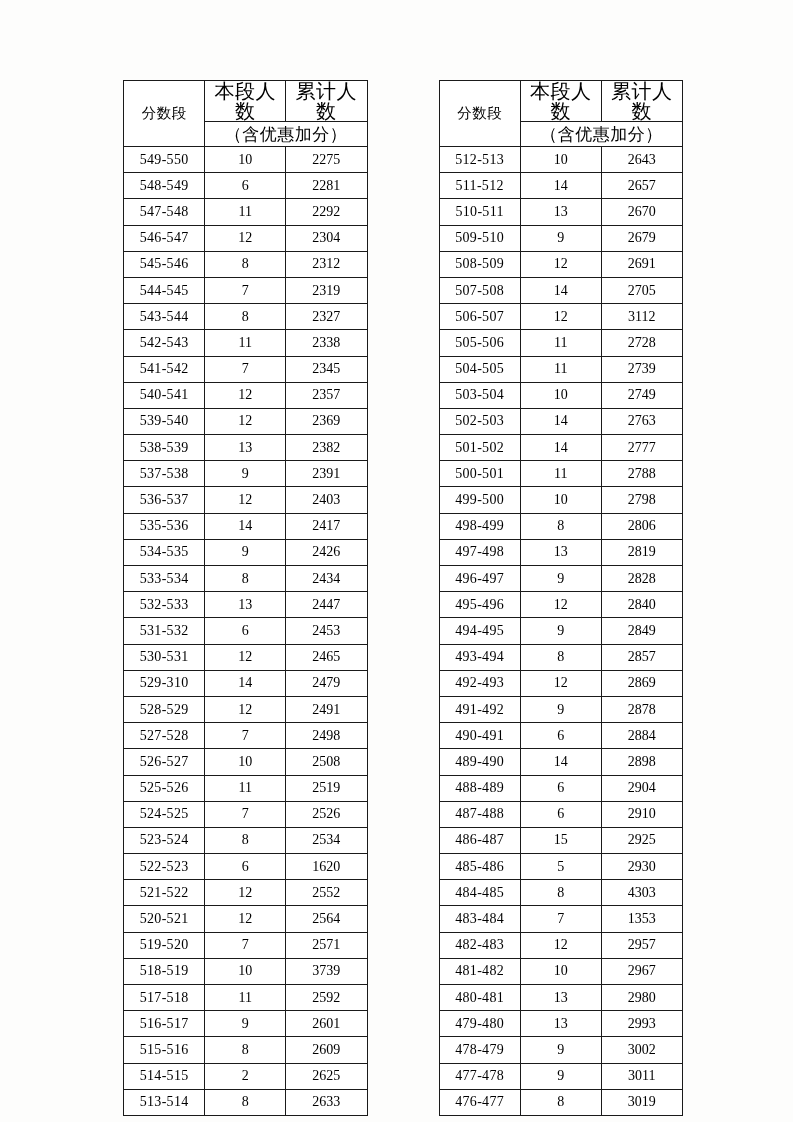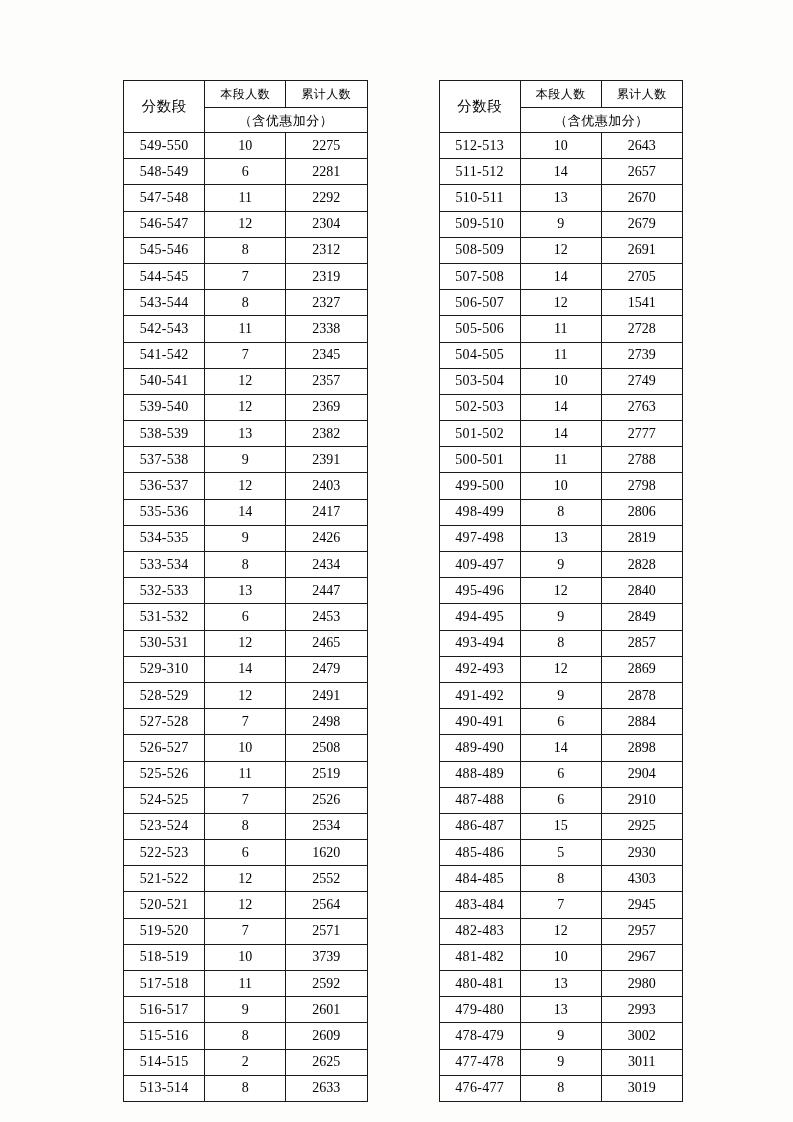--- a/index.html
+++ b/index.html
@@ -45,30 +45,30 @@
     font-weight: normal;
     padding: 0;
     line-height: 1;
   }
   col.c-range { width: 84px; }
   col.c-seg   { width: 84px; }
   col.c-cum   { width: 84px; }
 
   th.hd {
     height: 26px;
-    font-size: 12px;
+    font-size: 20px;
     font-family: "Liberation Serif", "DejaVu Serif", serif;
     letter-spacing: 0.5px;
   }
   th.hd-range {
     font-size: 14.5px;
   }
   td.sub {
     height: 24px;
-    font-size: 13px;
+    font-size: 17px;
     letter-spacing: 0.5px;
   }
   td.cell {
     height: 25.2px;
     font-size: 14px;
   }
   td.range {
     font-size: 14px;
     letter-spacing: 0.3px;
   }
@@ -325,21 +325,21 @@
             <td class="cell">2691</td>
           </tr>
           <tr>
             <td class="cell range">507-508</td>
             <td class="cell">14</td>
             <td class="cell">2705</td>
           </tr>
           <tr>
             <td class="cell range">506-507</td>
             <td class="cell">12</td>
-            <td class="cell">1541</td>
+            <td class="cell">3112</td>
           </tr>
           <tr>
             <td class="cell range">505-506</td>
             <td class="cell">11</td>
             <td class="cell">2728</td>
           </tr>
           <tr>
             <td class="cell range">504-505</td>
             <td class="cell">11</td>
             <td class="cell">2739</td>
@@ -373,21 +373,21 @@
             <td class="cell range">498-499</td>
             <td class="cell">8</td>
             <td class="cell">2806</td>
           </tr>
           <tr>
             <td class="cell range">497-498</td>
             <td class="cell">13</td>
             <td class="cell">2819</td>
           </tr>
           <tr>
-            <td class="cell range">409-497</td>
+            <td class="cell range">496-497</td>
             <td class="cell">9</td>
             <td class="cell">2828</td>
           </tr>
           <tr>
             <td class="cell range">495-496</td>
             <td class="cell">12</td>
             <td class="cell">2840</td>
           </tr>
           <tr>
             <td class="cell range">494-495</td>
@@ -440,21 +440,21 @@
             <td class="cell">2930</td>
           </tr>
           <tr>
             <td class="cell range">484-485</td>
             <td class="cell">8</td>
             <td class="cell">4303</td>
           </tr>
           <tr>
             <td class="cell range">483-484</td>
             <td class="cell">7</td>
-            <td class="cell">2945</td>
+            <td class="cell">1353</td>
           </tr>
           <tr>
             <td class="cell range">482-483</td>
             <td class="cell">12</td>
             <td class="cell">2957</td>
           </tr>
           <tr>
             <td class="cell range">481-482</td>
             <td class="cell">10</td>
             <td class="cell">2967</td>

